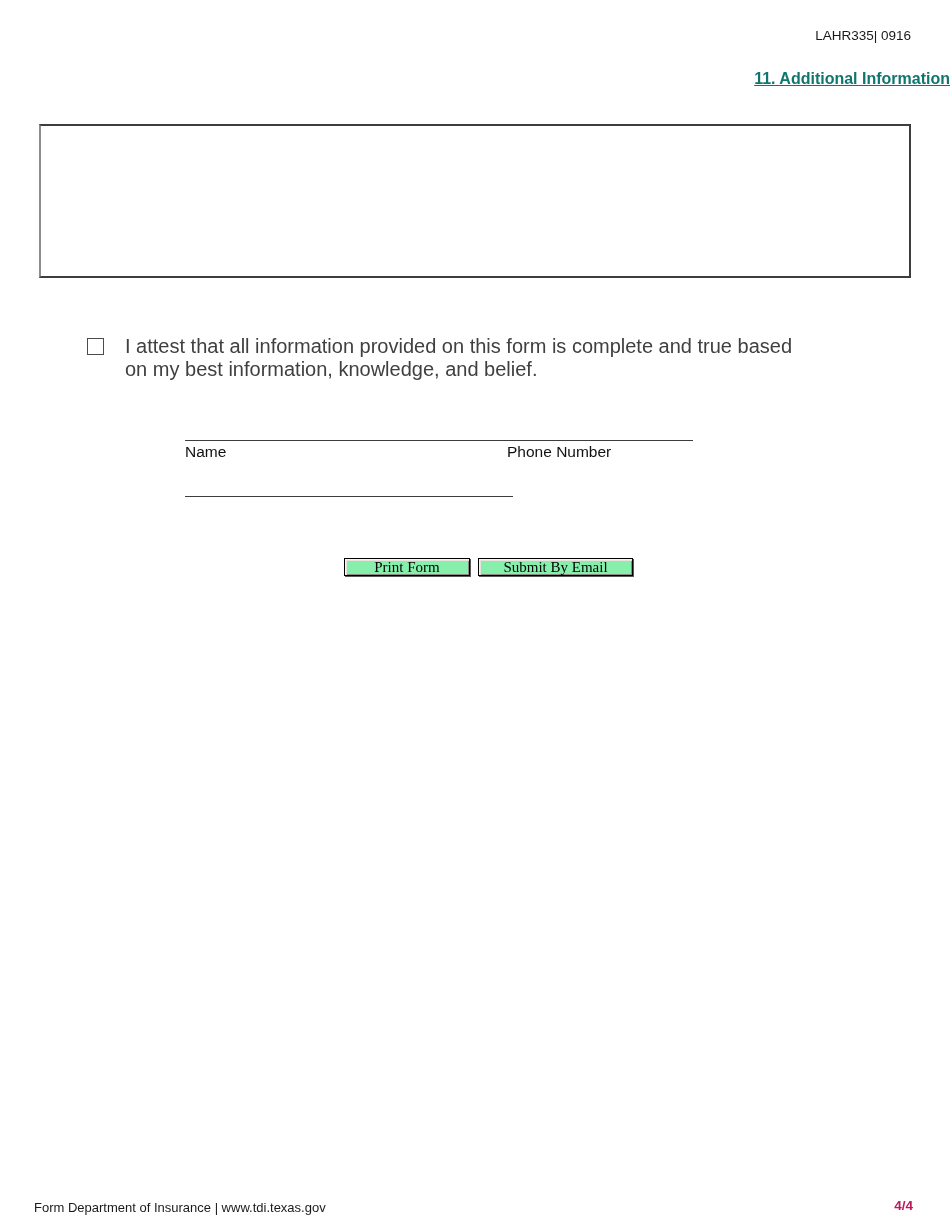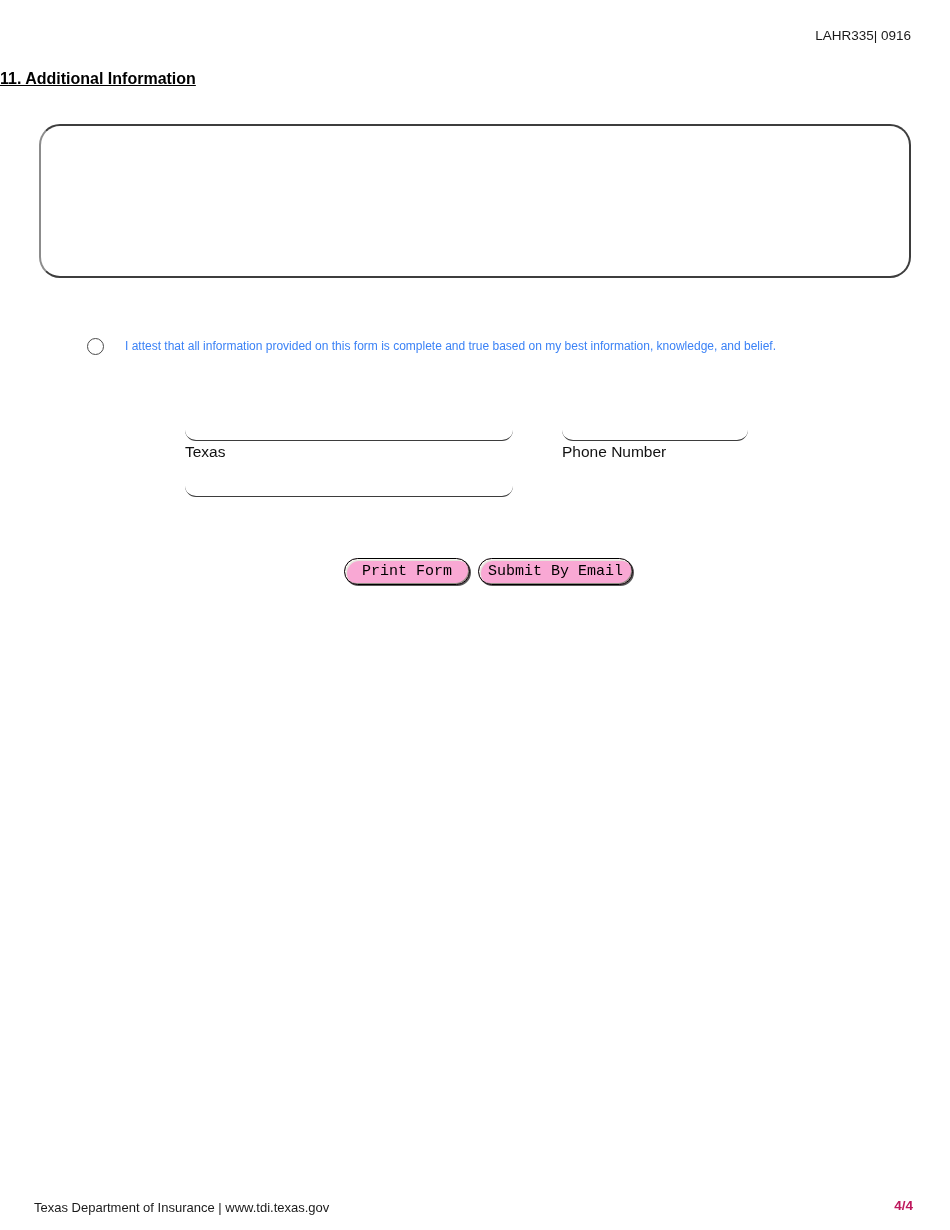--- a/index.html
+++ b/index.html
@@ -1,15 +1,15 @@
 <!DOCTYPE html>
 <html><head>
 <meta charset="utf-8">
 <style>
-  * { margin: 0; padding: 0; box-sizing: border-box; border-radius: 21px; }
+  * { margin: 0; padding: 0; box-sizing: border-box; }
   html, body { background: #ffffff; }
   .page {
     position: relative;
     width: 950px;
     height: 1230px;
     background: #ffffff;
     font-family: "Liberation Sans", sans-serif;
     color: #1a1a1a;
     overflow: hidden;
   }
@@ -21,25 +21,25 @@
     right: 39px;
     font-size: 13.5px;
     color: #1a1a1a;
   }
 
   
   .section-heading {
     position: absolute;
     left: 0;
     width: 100%;
-    text-align: left;
+    text-align: right;
     font-size: 16px;
     font-weight: 700;
     text-decoration: underline;
-    color: #000000;
+    color: #0f766e;
   }
   .heading-11 { top: 70px; }
   .heading-12 { top: 308px; }
 
   
   .addl-box {
     position: absolute;
     left: 39px;
     top: 124px;
     width: 872px;
@@ -63,23 +63,23 @@
     height: 17px;
     background: #ffffff;
     border: 1.6px solid #4b4b4b;
     cursor: pointer;
   }
   .attest-text {
     position: absolute;
     left: 125px;
     top: 335px;
     width: 680px;
-    font-size: 12px;
+    font-size: 20px;
     line-height: 23px;
-    color: #3b82f6;
+    color: #404040;
   }
 
   
   .field {
     position: absolute;
   }
   .field input {
     display: block;
     width: 100%;
     height: 22px;
@@ -92,36 +92,36 @@
     color: #111111;
     padding: 0 2px;
   }
   .field label {
     display: block;
     margin-top: 2px;
     font-size: 15.5px;
     color: #111111;
   }
   .field-name  { left: 185px; top: 419px; width: 328px; }
-  .field-phone { left: 562px; top: 419px; width: 186px; }
+  .field-phone { left: 507px; top: 419px; width: 186px; }
   .field-title { left: 185px; top: 475px; width: 328px; }
 
   
   .form-btn {
     position: absolute;
     top: 558px;
-    height: 27px;
-    background: #f9a8d4;
+    height: 18px;
+    background: #86efac;
     border: 1px solid #000000;
     box-shadow:
       inset 1px 1px 0 #f7f6f2,
       inset 2px 2px 0 #e6e3dc,
       inset -1px -1px 0 #8e8a82,
       1px 1px 0 rgba(0,0,0,0.65);
-    font-family: Liberation Mono, monospace;
+    font-family: Liberation Serif, serif;
     font-size: 15px;
     color: #000000;
     cursor: pointer;
     padding: 0;
   }
   .btn-print  { left: 344px; width: 126px; }
   .btn-submit { left: 478px; width: 155px; }
 
   
   .footer-left {
@@ -151,33 +151,33 @@
 
   <textarea class="addl-box" value="" style=""></textarea>
 
 
   <span class="attest-checkbox"></span>
 
   <div class="attest-text">I attest that all information provided on this form is complete and true based on my best information, knowledge, and belief.</div>
 
   <div class="field field-name">
     <input value="" style="">
-    <label>Texas</label>
+    <label>Name</label>
   </div>
 
   <div class="field field-phone">
     <input value="" style="">
     <label>Phone Number</label>
   </div>
 
   <div class="field field-title">
     <input value="" style="">
   </div>
 
   <button class="form-btn btn-print">Print Form</button>
 
   <button class="form-btn btn-submit">Submit By Email</button>
 
-  <div class="footer-left">Texas Department of Insurance | www.tdi.texas.gov</div>
+  <div class="footer-left">Form Department of Insurance | www.tdi.texas.gov</div>
 
   <div class="footer-right">4/4</div>
 
 </div>
 
 </body></html>

